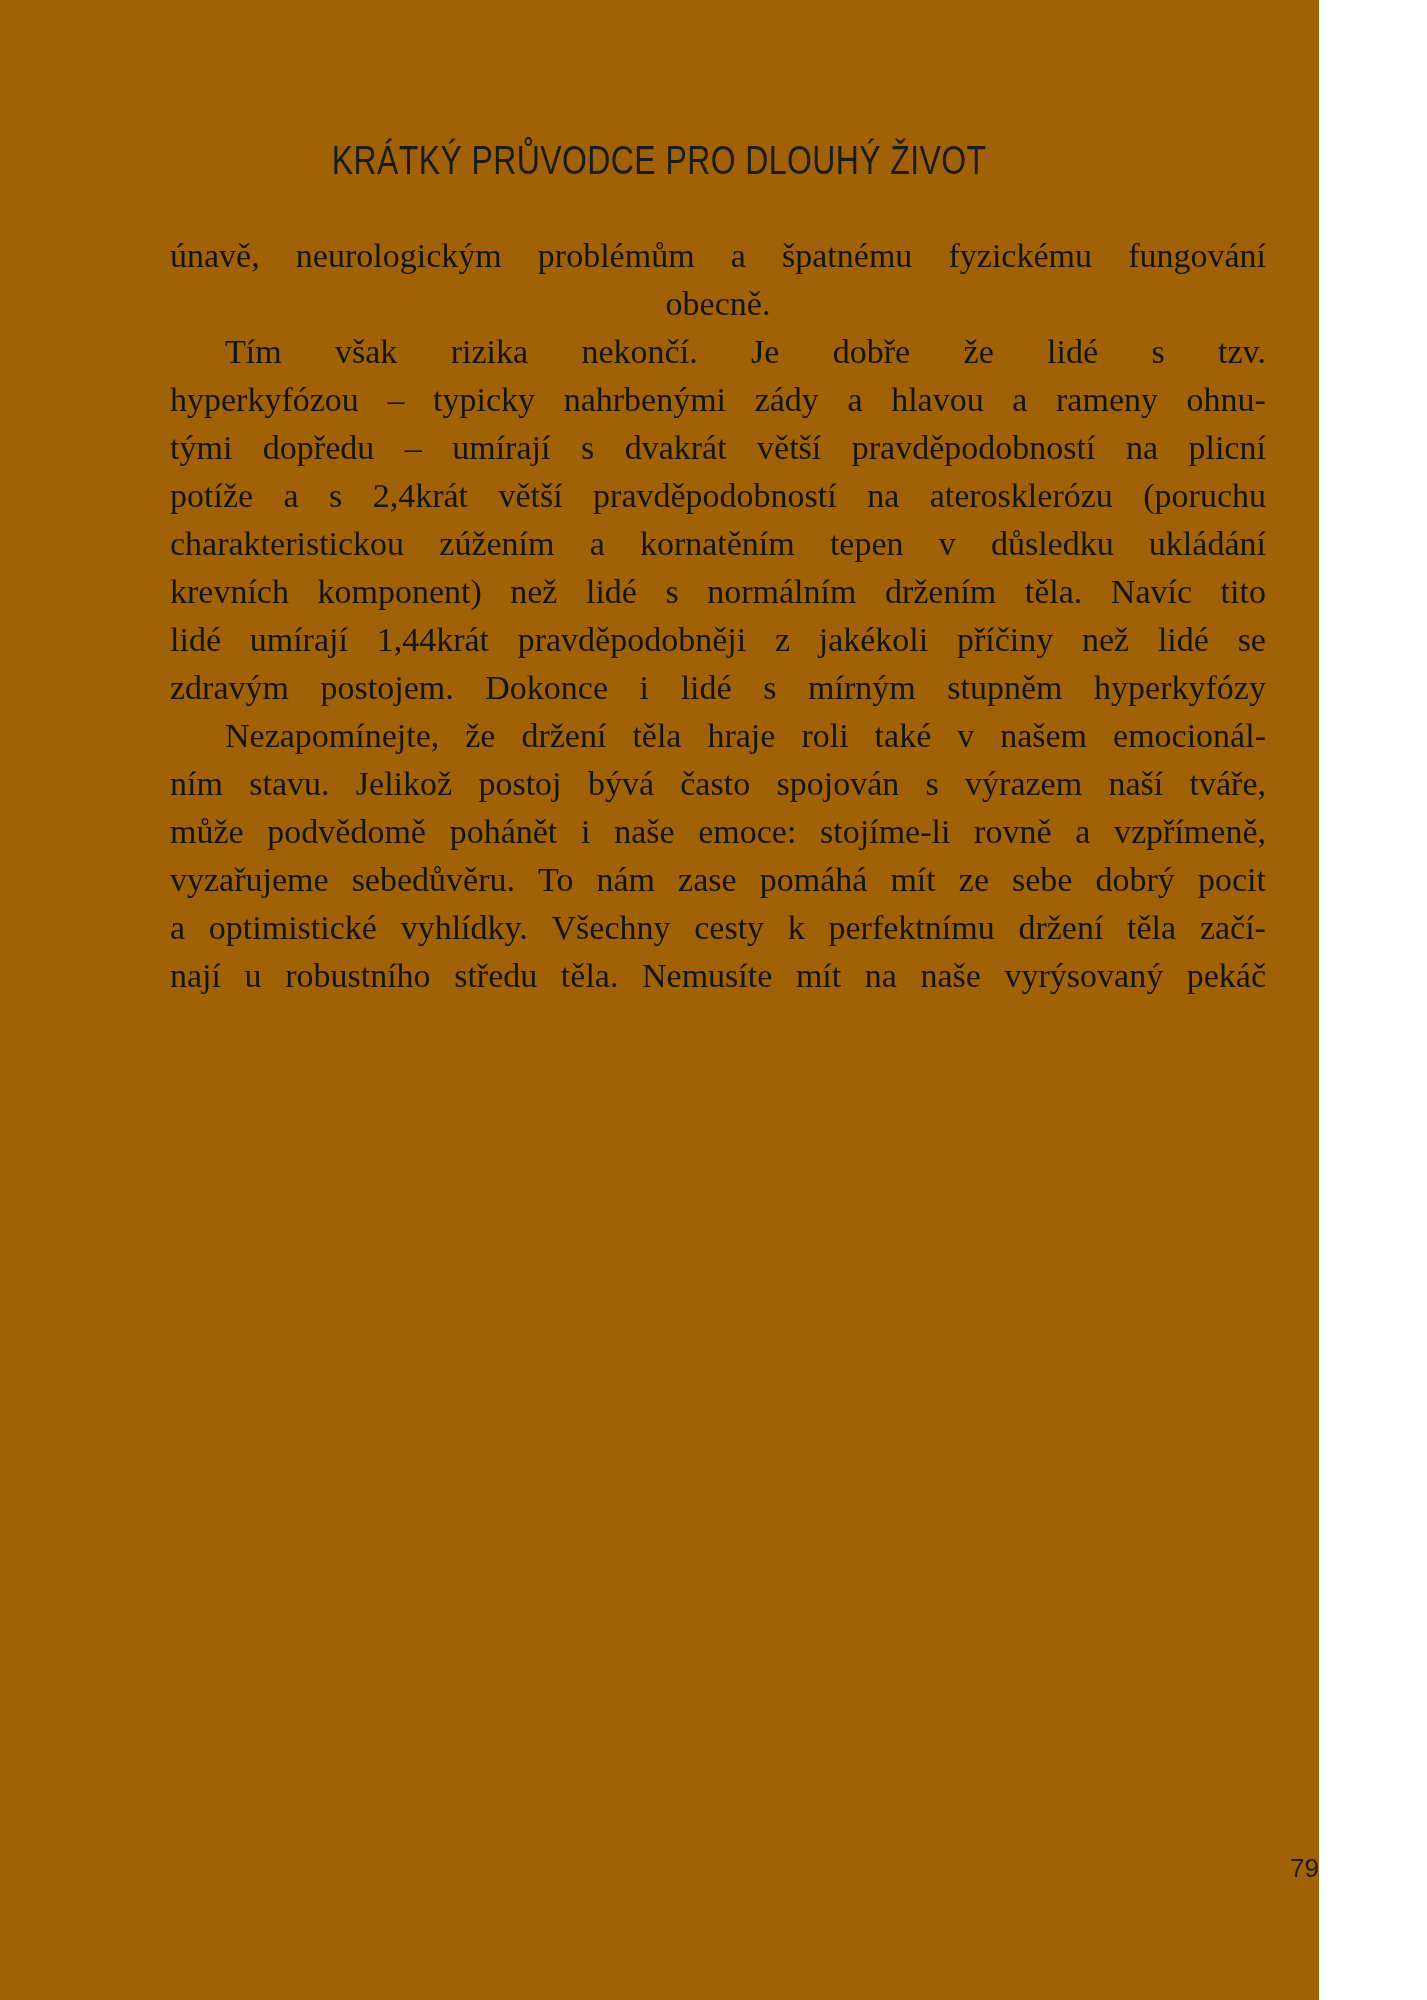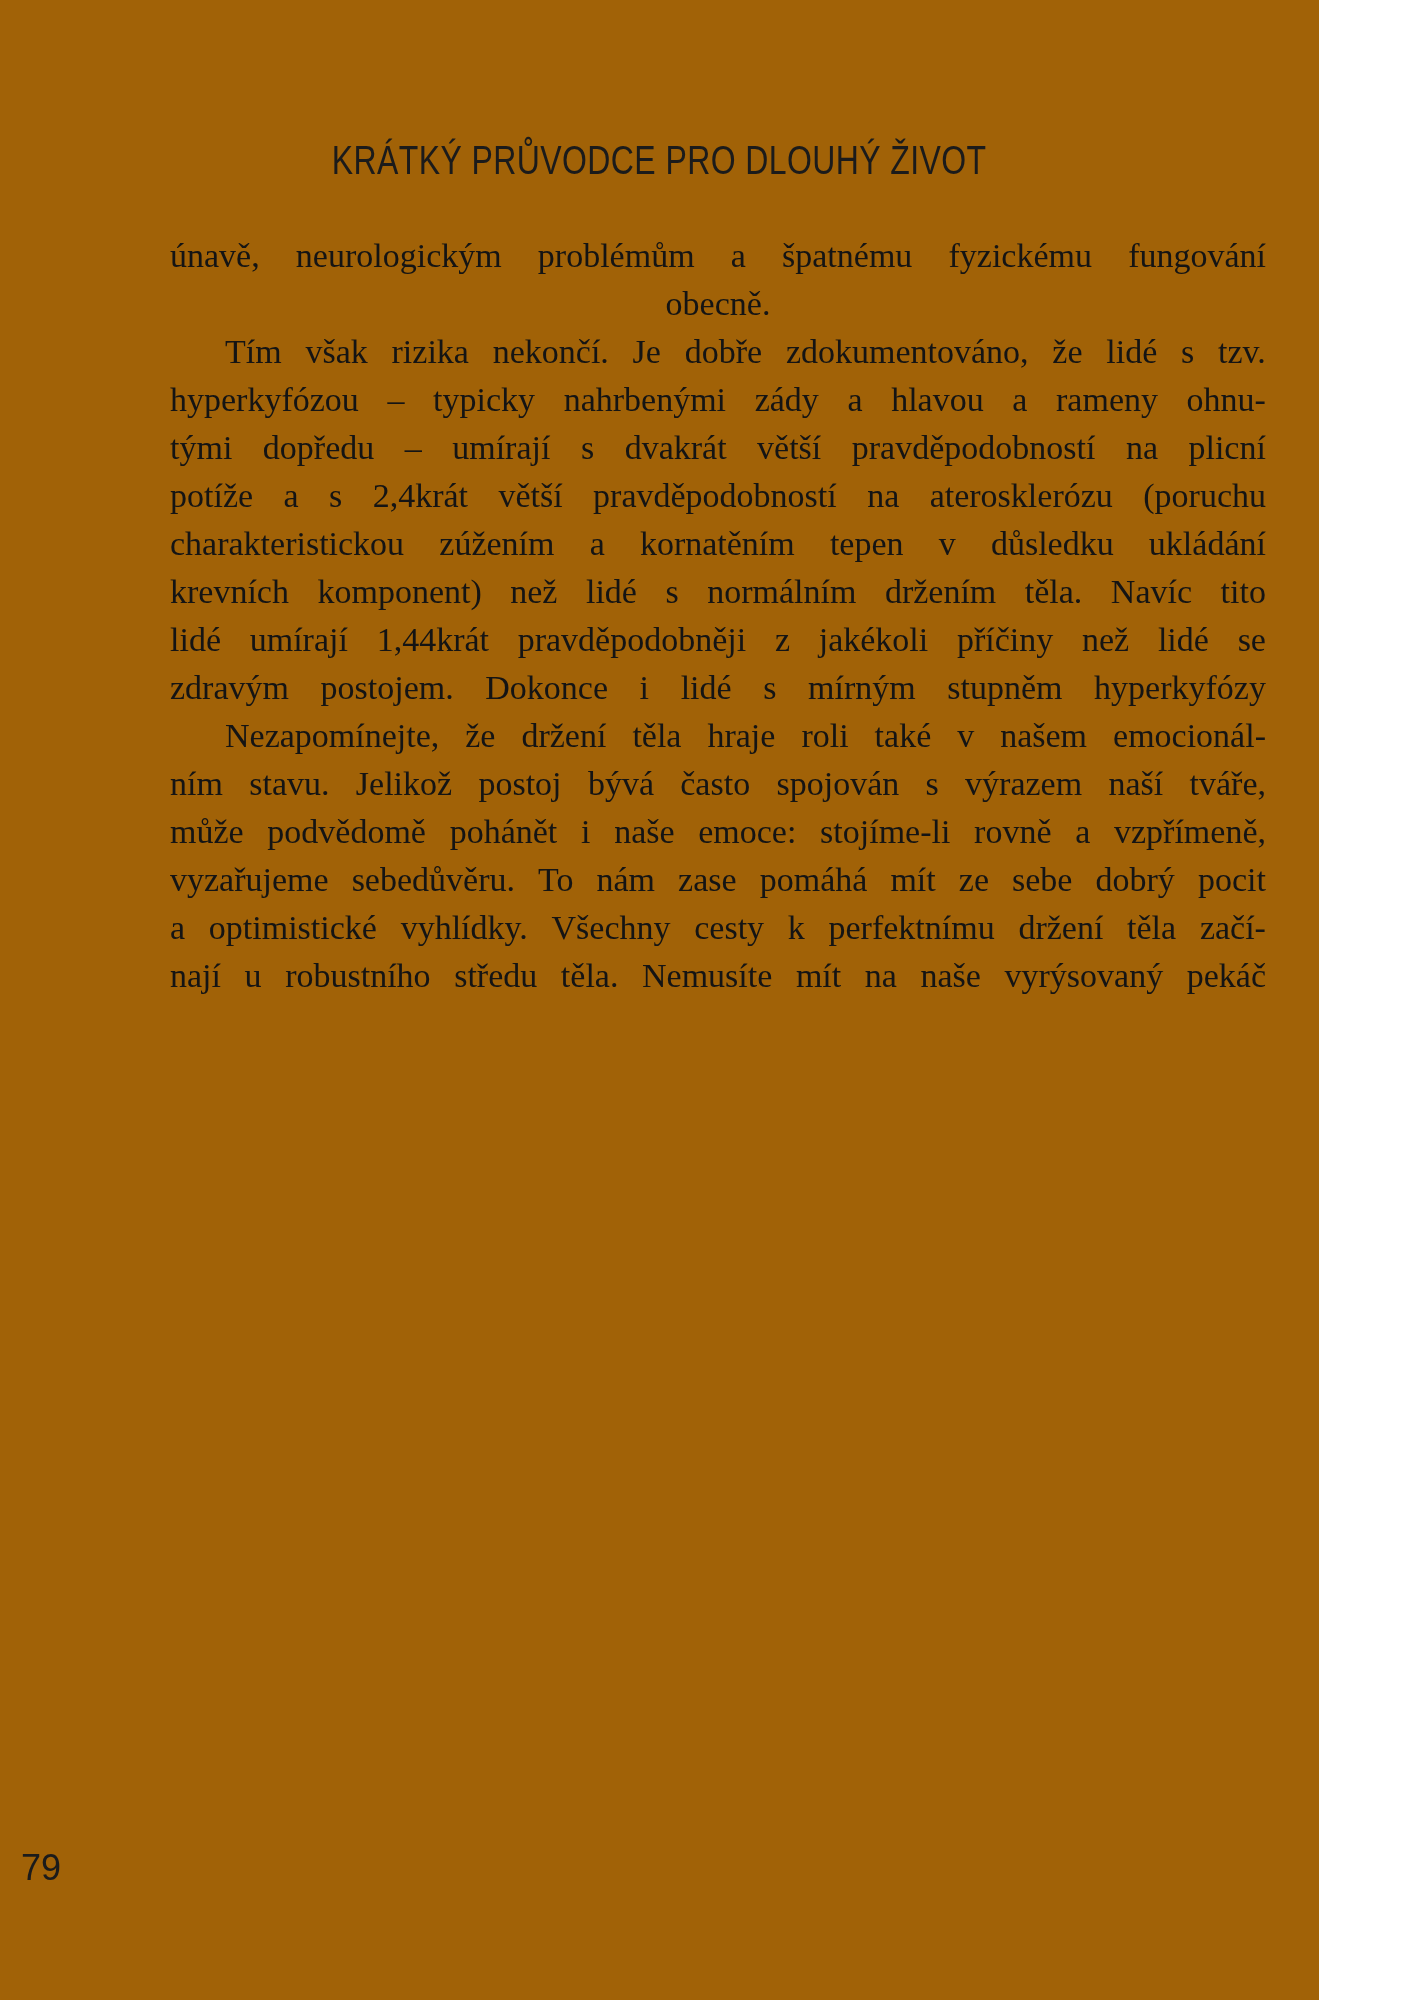--- a/index.html
+++ b/index.html
@@ -44,26 +44,25 @@
   .line.just {
     display: flex;
     justify-content: space-between;
   }
   .line.ind { padding-left: 55px; }
   .page-number {
     position: absolute;
     top: 1849px;
     left: 0;
     width: 100%;
-    text-align: left;
+    text-align: right;
     font-family: "Liberation Sans", sans-serif;
-    font-size: 36px;
+    font-size: 26px;
     line-height: 38px;
     color: #1b1b1b;
-    padding-left: 21px;
   }
 </style>
 </head>
 <body>
 
 <div class="page">
   <div class="running-header">
     <span class="rh-text">KRÁTKÝ PRŮVODCE PRO DLOUHÝ ŽIVOT</span>
   </div>
 
@@ -81,21 +80,20 @@
         <div class="line">obecně.</div>
       </div>
       <div class="para">
         <div class="line just ind">
           <span>Tím</span>
           <span>však</span>
           <span>rizika</span>
           <span>nekončí.</span>
           <span>Je</span>
           <span>dobře</span>
-          <span>zdokumentováno,</span>
           <span>že</span>
           <span>lidé</span>
           <span>s</span>
           <span>tzv.</span>
         </div>
         <div class="line just">
           <span>hyperkyfózou</span>
           <span>–</span>
           <span>typicky</span>
           <span>nahrbenými</span>

